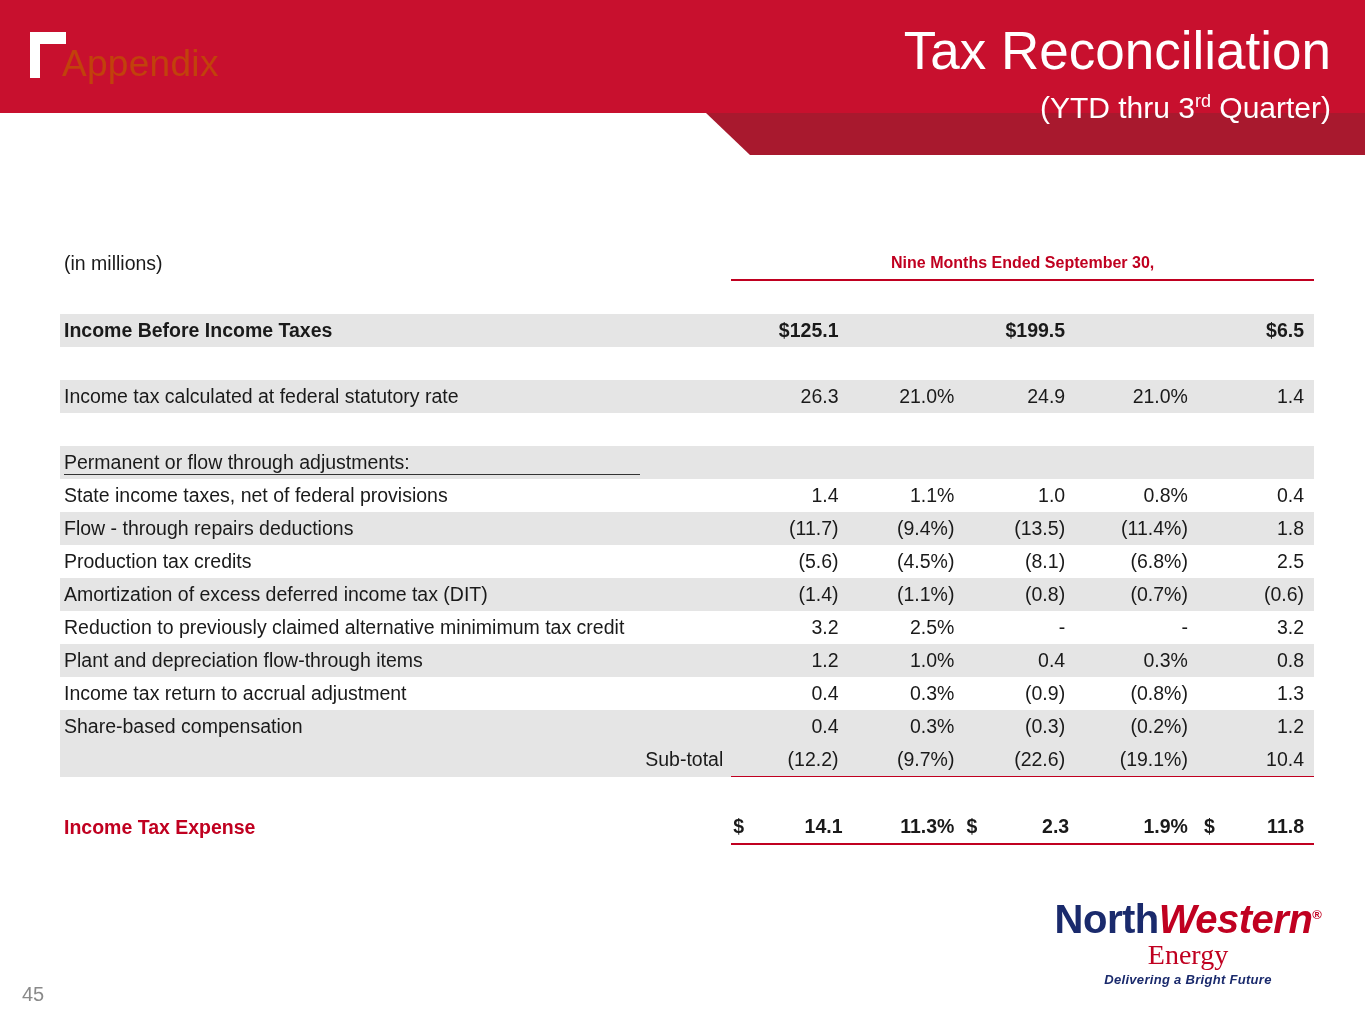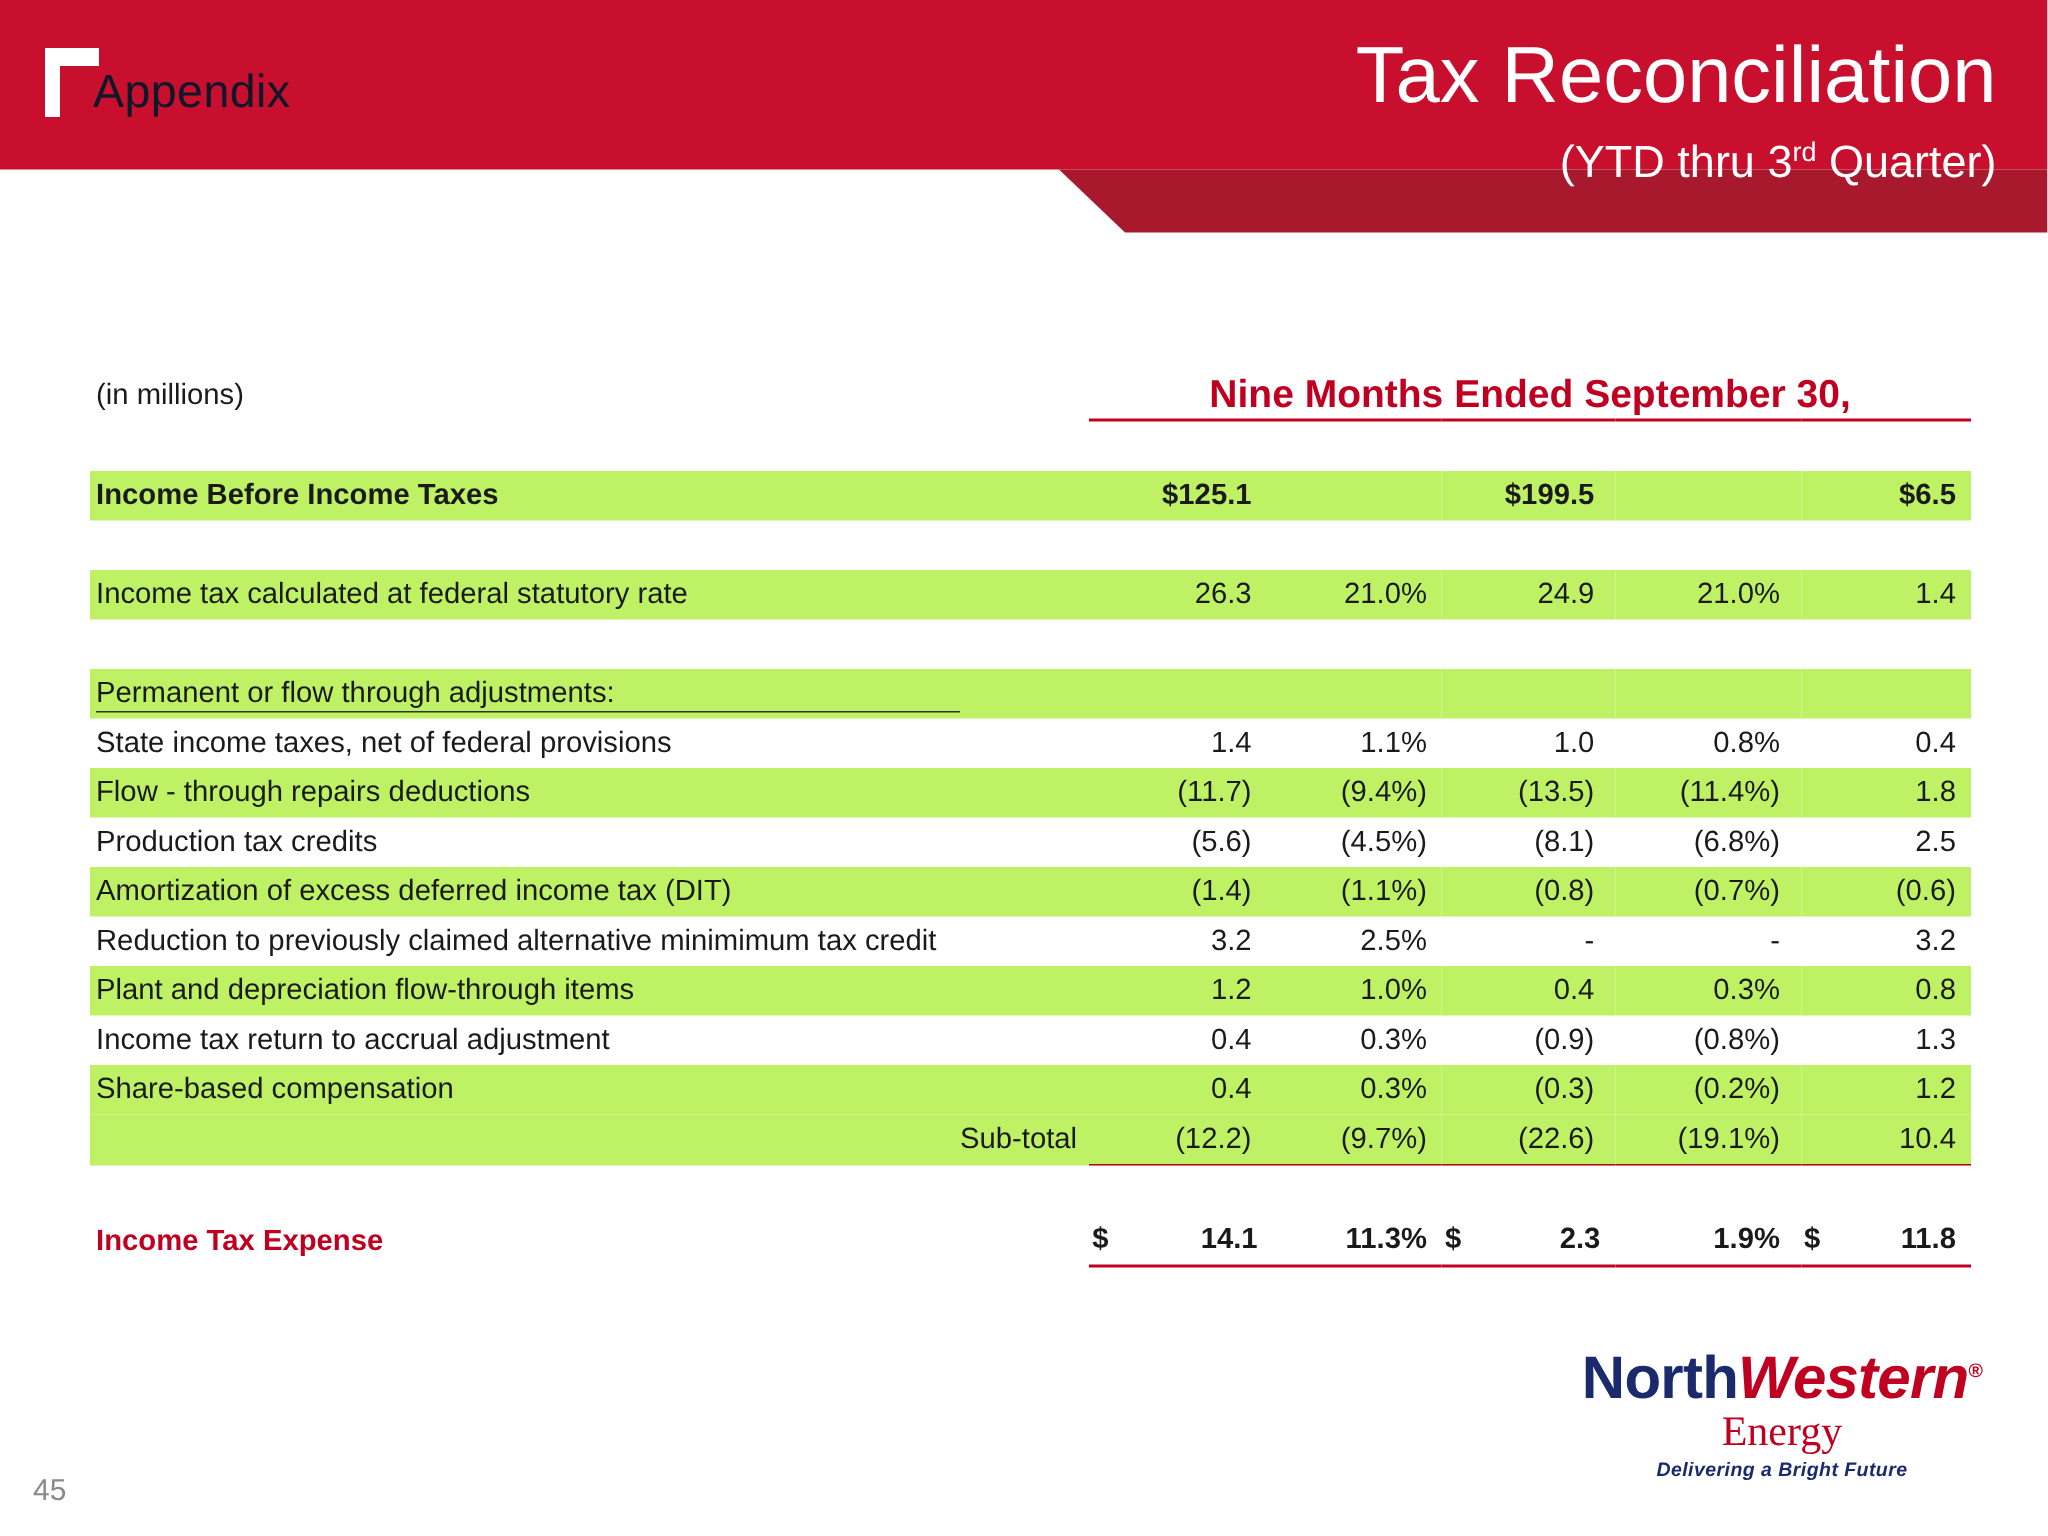--- a/index.html
+++ b/index.html
@@ -53,22 +53,22 @@
   }
   .appendix-mark .notch {
     position: absolute;
     top: 12px; left: 10px;
     width: 26px; height: 34px;
     background: #c8102e;
   }
   .appendix-label {
     position: absolute;
     top: 43px; left: 62px;
-    color: #0f172a;
-    font-size: 31px;
+    color: #c2410c;
+    font-size: 37px;
     letter-spacing: 0.3px;
   }
   .title {
     position: absolute;
     top: 24px;
     right: 34px;
     color: #ffffff;
     font-size: 53px;
     line-height: 1;
     white-space: nowrap;
@@ -107,41 +107,41 @@
     vertical-align: middle;
     white-space: nowrap;
   }
   .c-label   { width: 680px; padding-left: 4px !important; }
   .c-v1      { width: 118px; text-align: right; padding-right: 14px !important; }
   .c-p1      { width: 112px; text-align: right; padding-right: 10px !important; }
   .c-v2      { width: 110px; text-align: right; padding-right: 14px !important; }
   .c-p2      { width: 118px; text-align: right; padding-right: 14px !important; }
   .c-var     { width: 116px; text-align: right; padding-right: 10px !important; }
 
-  .shade { background: #bef264; margin-left: 40px; }
+  .shade { background: #e5e5e5; margin-left: 40px; }
   .bold  { font-weight: bold; }
   .red   { color: #c00020; font-weight: bold; }
   .hdr-red { color: #c00020; font-weight: bold; text-align: center; }
 
   .row-head-group td { height: 36px; }
 
   .ul-red-thin { border-bottom: 1.5px solid #c00020; }
   .ul-red { border-bottom: 2px solid #c00020; }
   .ul-black { border-bottom: 1.2px solid #333; }
   .ul-dbl {
     border-bottom: 2px solid #c00020;
   }
   .spacer td { height: 16px; }
   .spacer-sm td { height: 10px; }
 
   .group-hdr-span {
     text-align: center;
     color: #c00020;
     font-weight: bold;
-    font-size: 26px;
+    font-size: 16px;
   }
 
   .subtotal-label { text-align: right; padding-right: 8px !important; }
 
   .dollar-cell {
     text-align: right;
     padding-right: 10px !important;
   }
   .dollar-sign {
     float: left;

